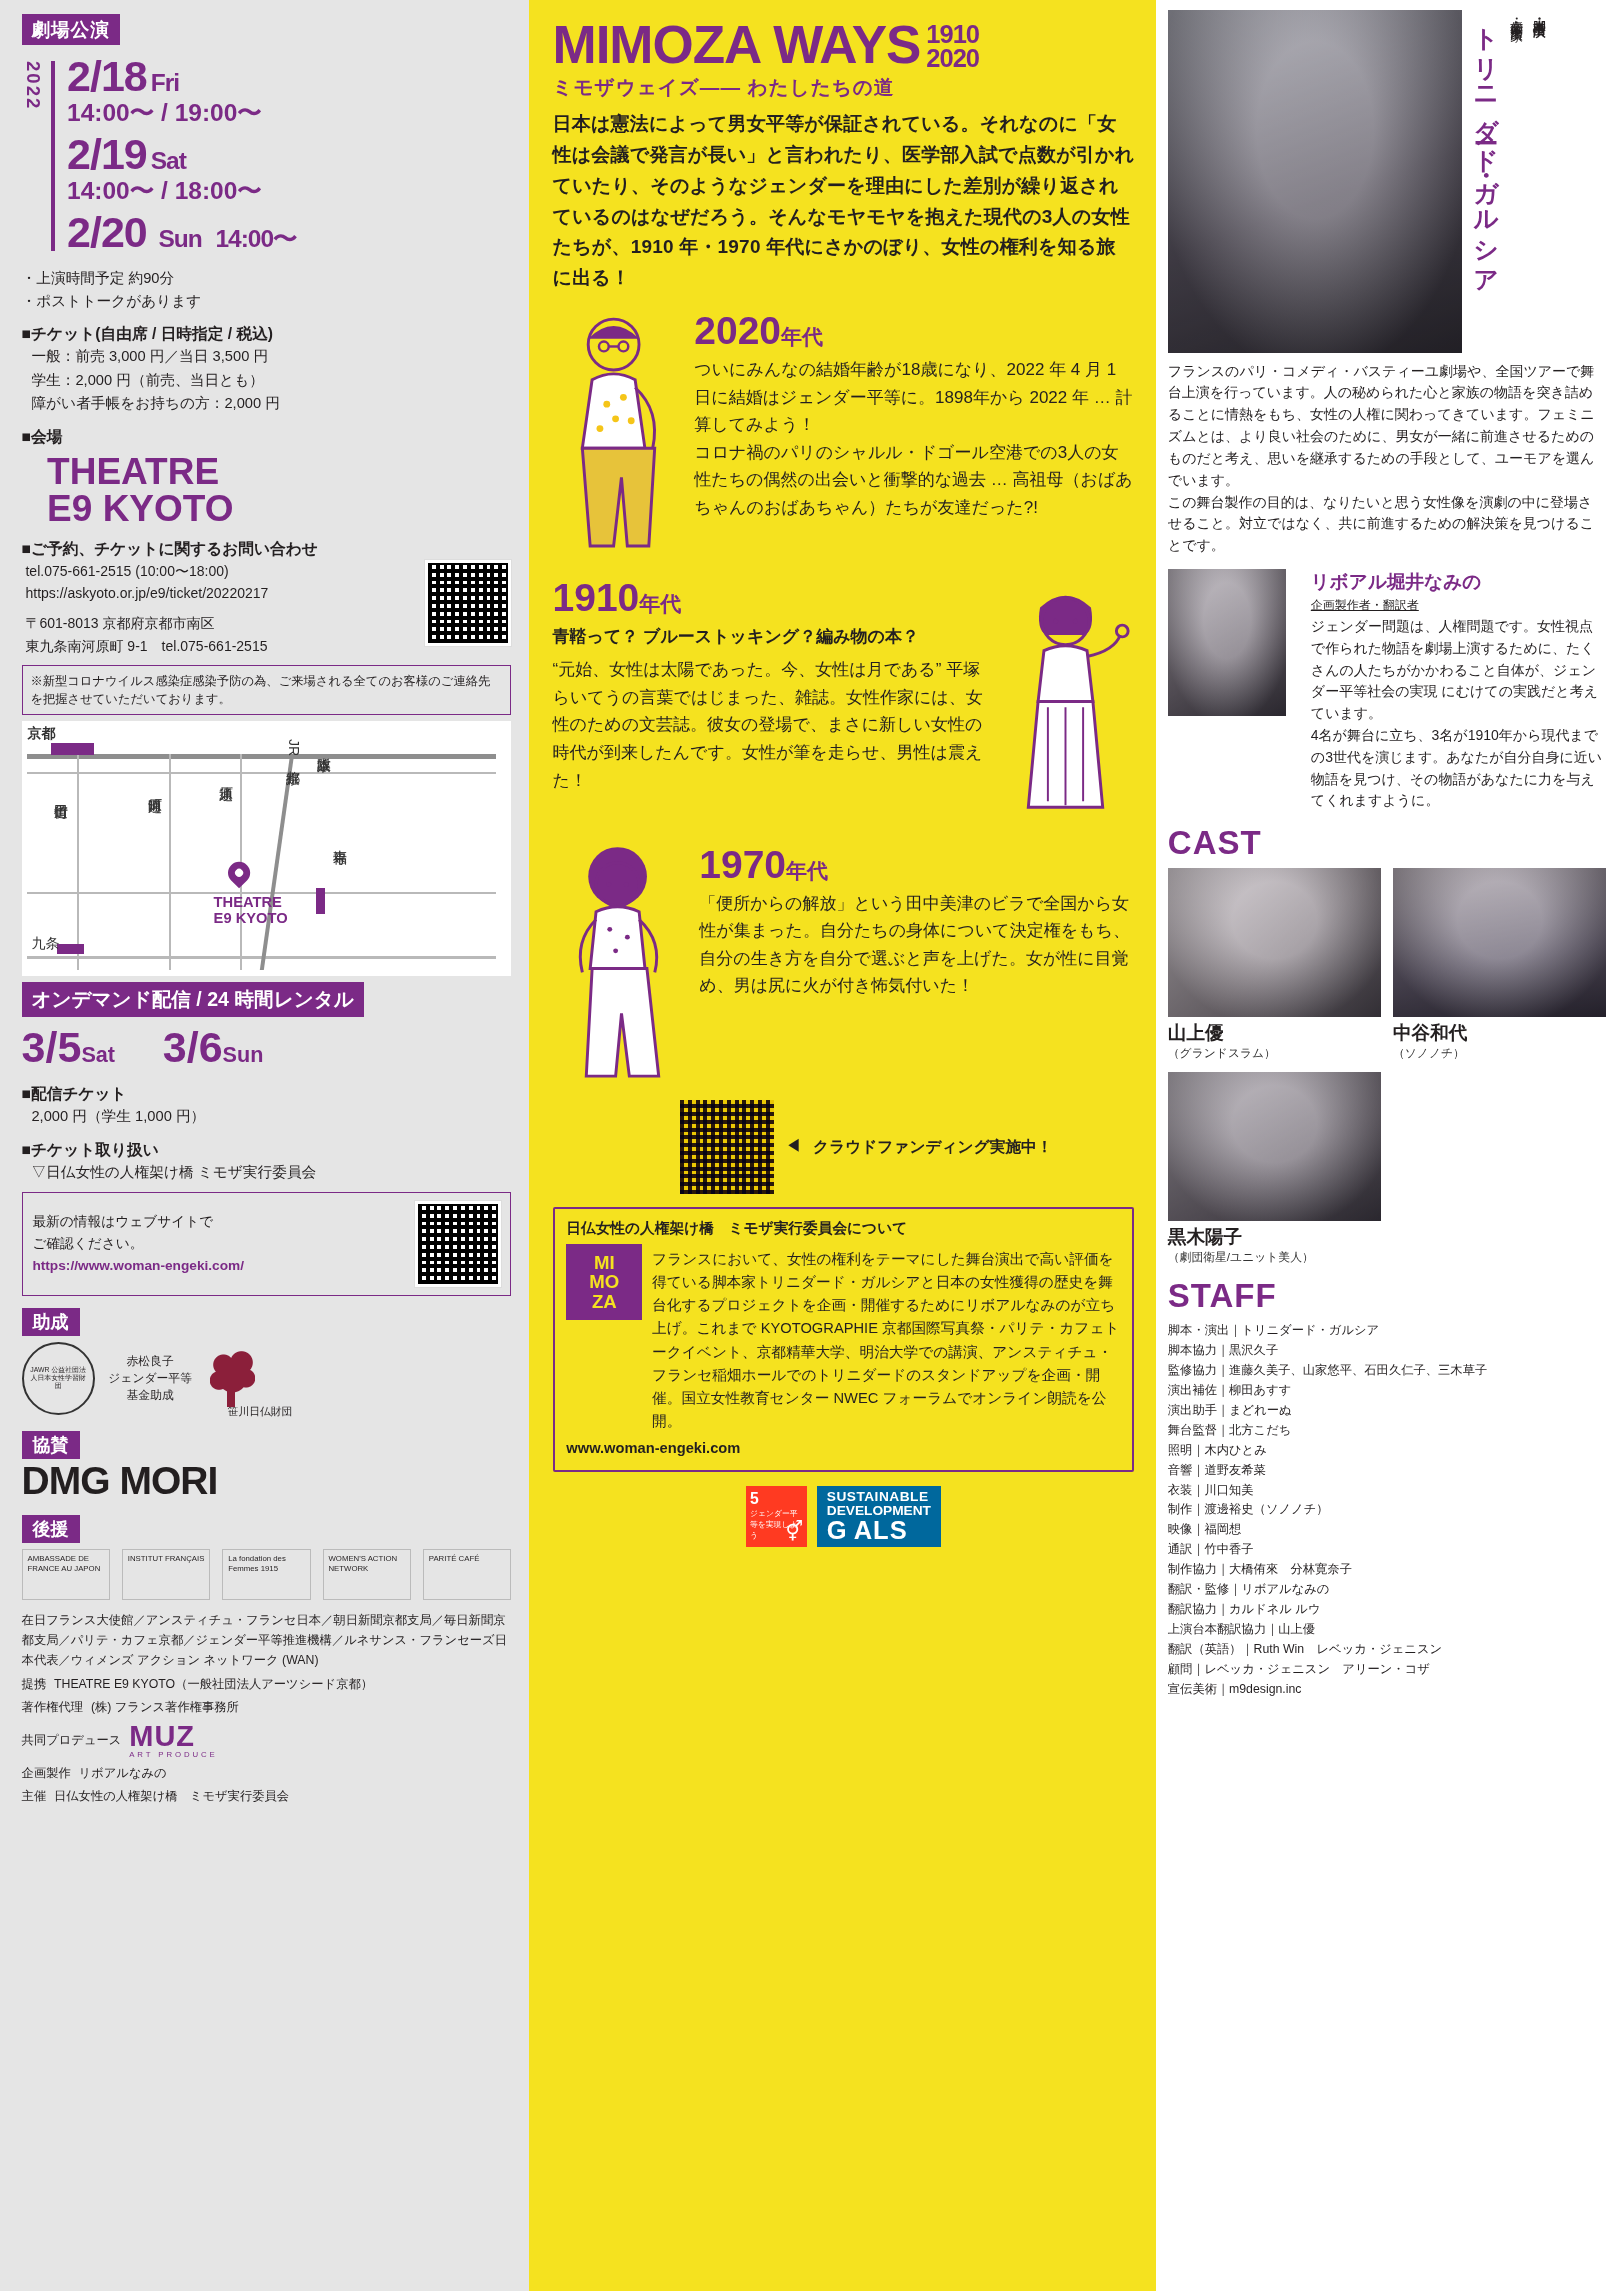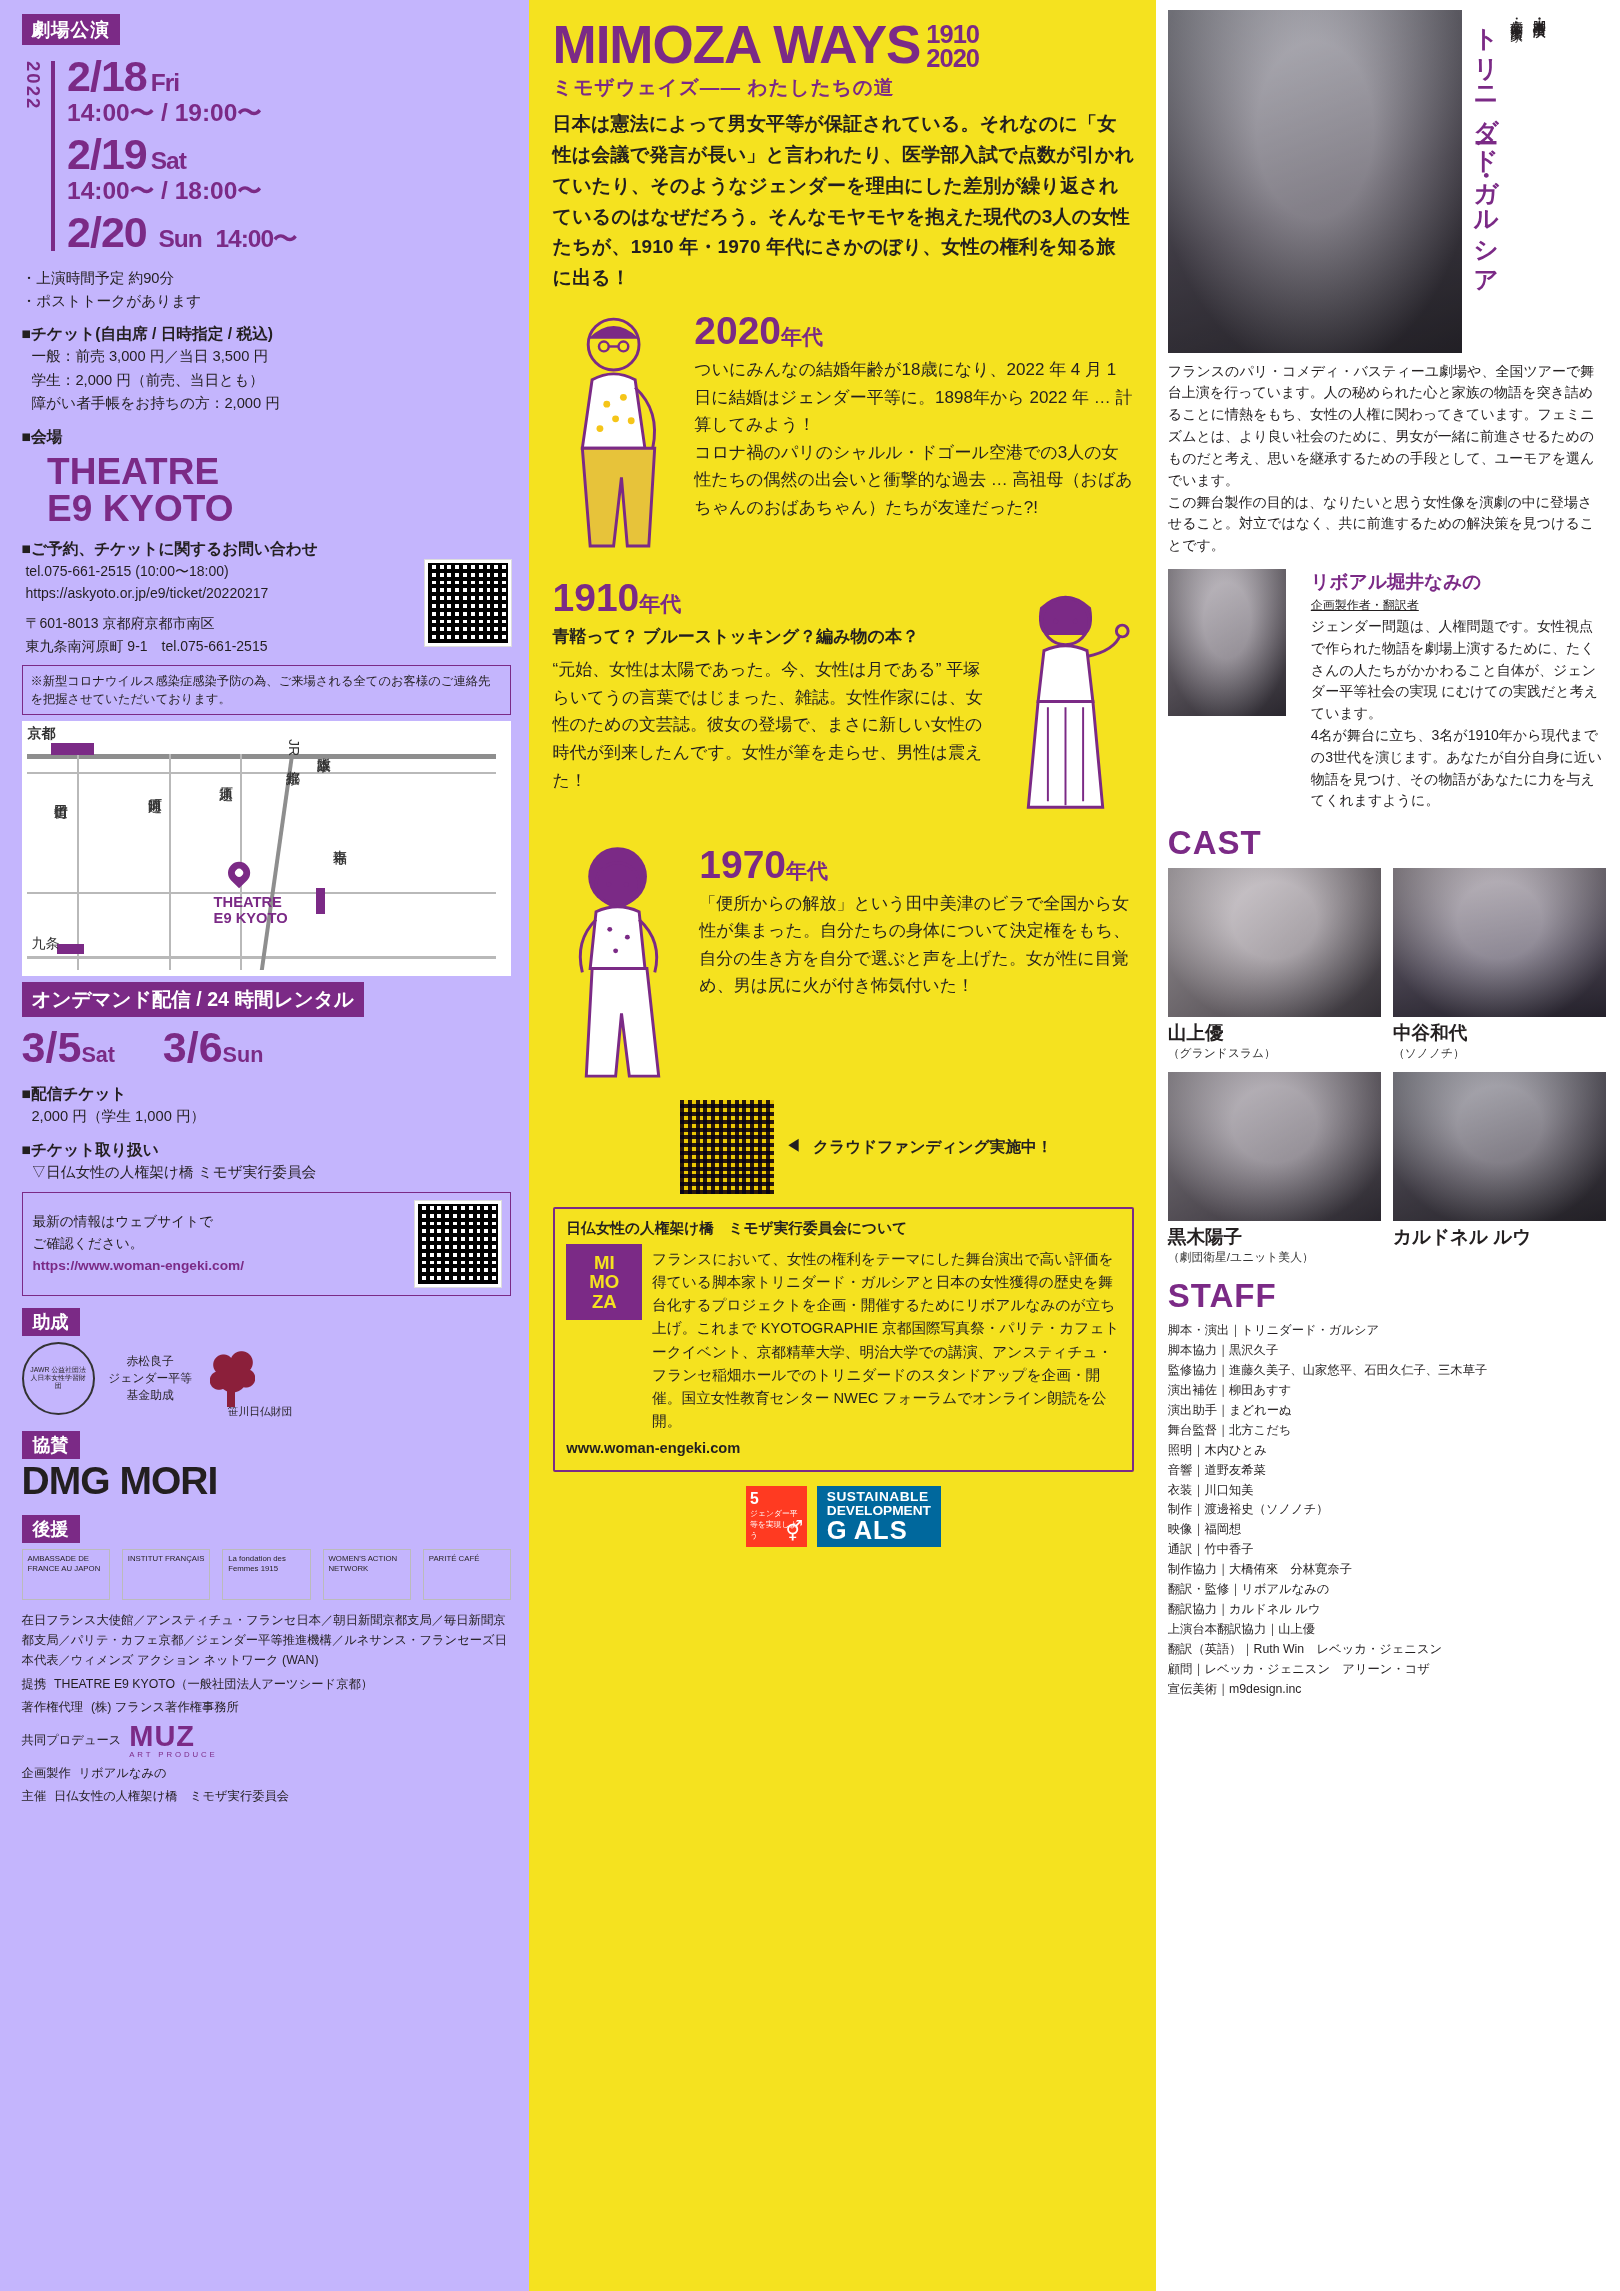--- a/index.html
+++ b/index.html
@@ -9,21 +9,21 @@
     font-family:"Liberation Sans", sans-serif;
     background:#ffffff;
     color:#231f20;
     overflow:hidden;
   }
   .flyer { display:flex; width:1620px; height:2292px; }
 
   
   .col-left {
     width:529px; height:100%;
-    background:#c4b5fd;
+    background:#e5e5e5;
     padding:13.7px 17.6px 9.8px 21.6px;
     position:relative;
   }
   .purple { color:#7b2a86; }
   .bar-title {
     background:#7b2a86; color:#fff; font-weight:bold;
     font-size:18.6px; letter-spacing:1px;
     padding:2.9px 9.8px; display:inline-block;
   }
   .dates-wrap { display:flex; margin-top:9.8px; }
@@ -539,25 +539,20 @@
       <div>
         <div class="photo cast-photo grad-d"></div>
         <div class="cast-name">中谷和代</div>
         <div class="cast-sub">（ソノノチ）</div>
       </div>
       <div>
         <div class="photo cast-photo grad-b"></div>
         <div class="cast-name">黒木陽子</div>
         <div class="cast-sub">（劇団衛星/ユニット美人）</div>
       </div>
-      <div>
-        <div class="photo cast-photo grad-a"></div>
-        <div class="cast-name">カルドネル ルウ</div>
-        <div class="cast-sub"></div>
-      </div>
     </div>
 
     <div class="sec-title">STAFF</div>
     <div class="staff-list">
       <div>脚本・演出｜トリニダード・ガルシア</div>
       <div>脚本協力｜黒沢久子</div>
       <div>監修協力｜進藤久美子、山家悠平、石田久仁子、三木草子</div>
       <div>演出補佐｜柳田あすす</div>
       <div>演出助手｜まどれーぬ</div>
       <div>舞台監督｜北方こだち</div>

